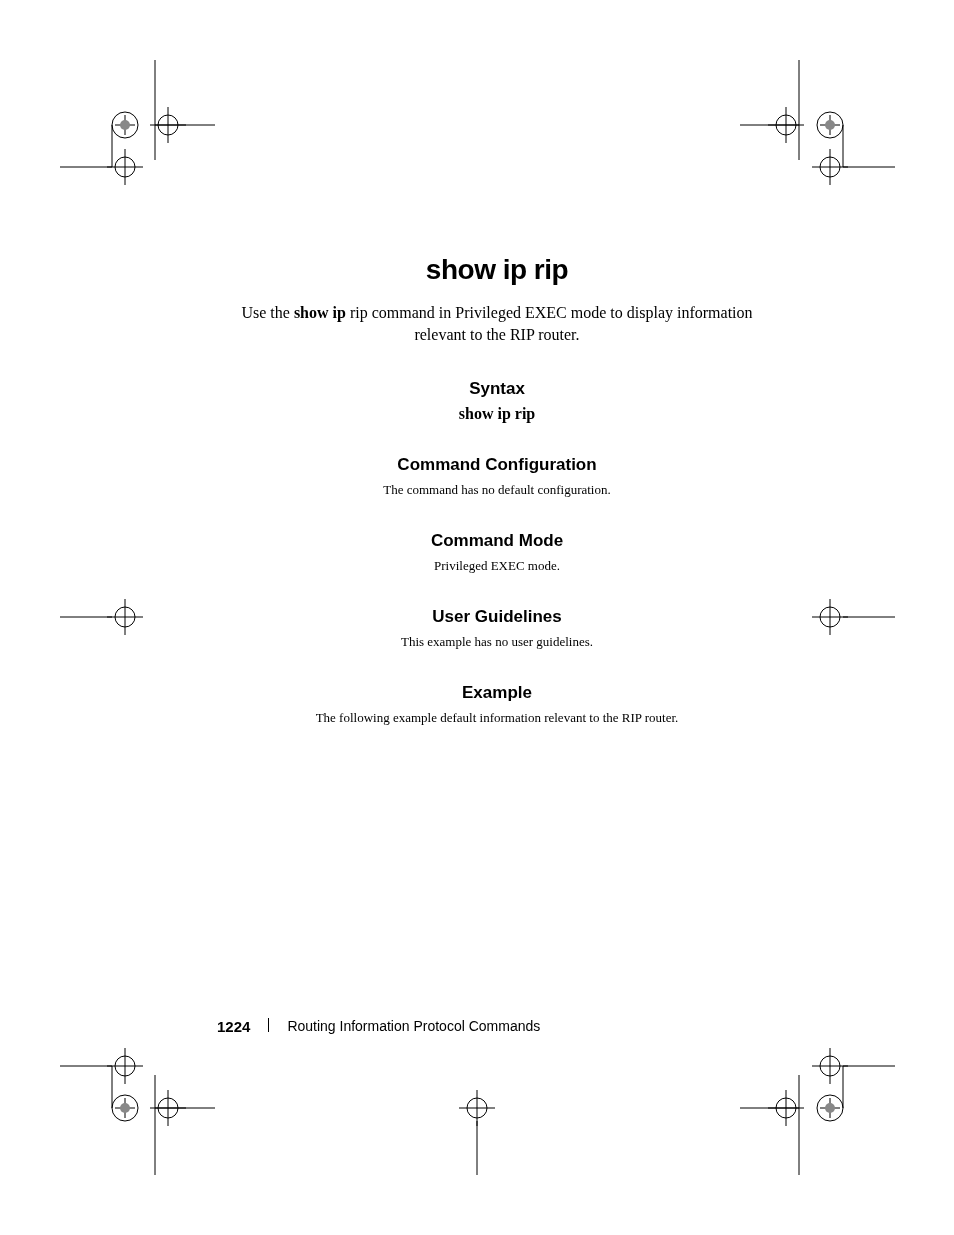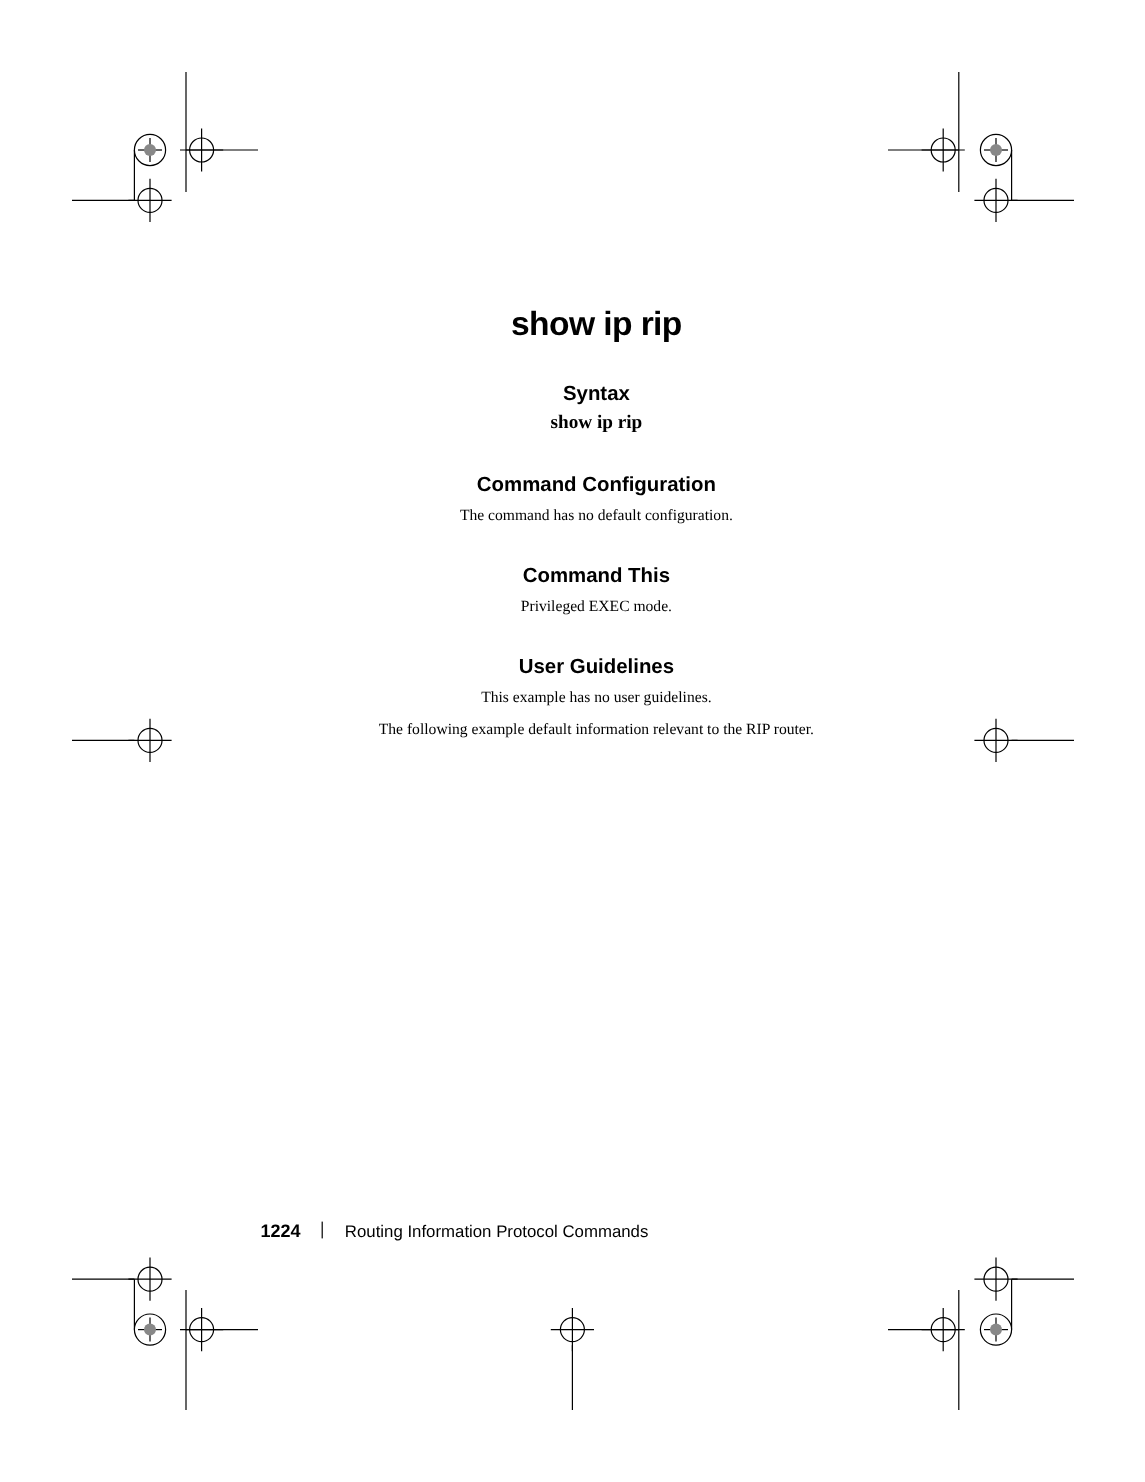--- a/index.html
+++ b/index.html
@@ -175,33 +175,37 @@
     <circle r="10" class="reg-circle"></circle>
     <line x1="-18" y1="0" x2="18" y2="0" class="reg-cross"></line>
     <line x1="0" y1="-18" x2="0" y2="18" class="reg-cross"></line>
   </g>
   <line x1="477" y1="1121" x2="477" y2="1175" stroke="#000" stroke-width="1"></line>
 </svg>
 
 <div class="content">
   <h1 class="main-title">show ip rip</h1>
 
+  <p class="intro">
+    <span>Use the </span><span class="bold">show ip</span><span> rip command in Privileged EXEC mode to display information relevant to the RIP router.</span>
+  </p>
 
   <h3 class="section-heading">Syntax</h3>
   <p class="syntax-cmd">show ip rip</p>
 
   <h3 class="section-heading">Command Configuration</h3>
   <p class="body-text">The command has no default configuration.</p>
 
-  <h3 class="section-heading">Command This</h3>
+  <h3 class="section-heading">Command Mode</h3>
   <p class="body-text">Privileged EXEC mode.</p>
 
   <h3 class="section-heading">User Guidelines</h3>
   <p class="body-text">This example has no user guidelines.</p>
 
+  <h3 class="section-heading">Example</h3>
   <p class="body-text">The following example default information relevant to the RIP router.</p>
 </div>
 
 <div class="footer">
   <span class="pagenum">1224</span>
   <span class="divider"></span>
   <span>Routing Information Protocol Commands</span>
 </div>
 
 </body></html>

